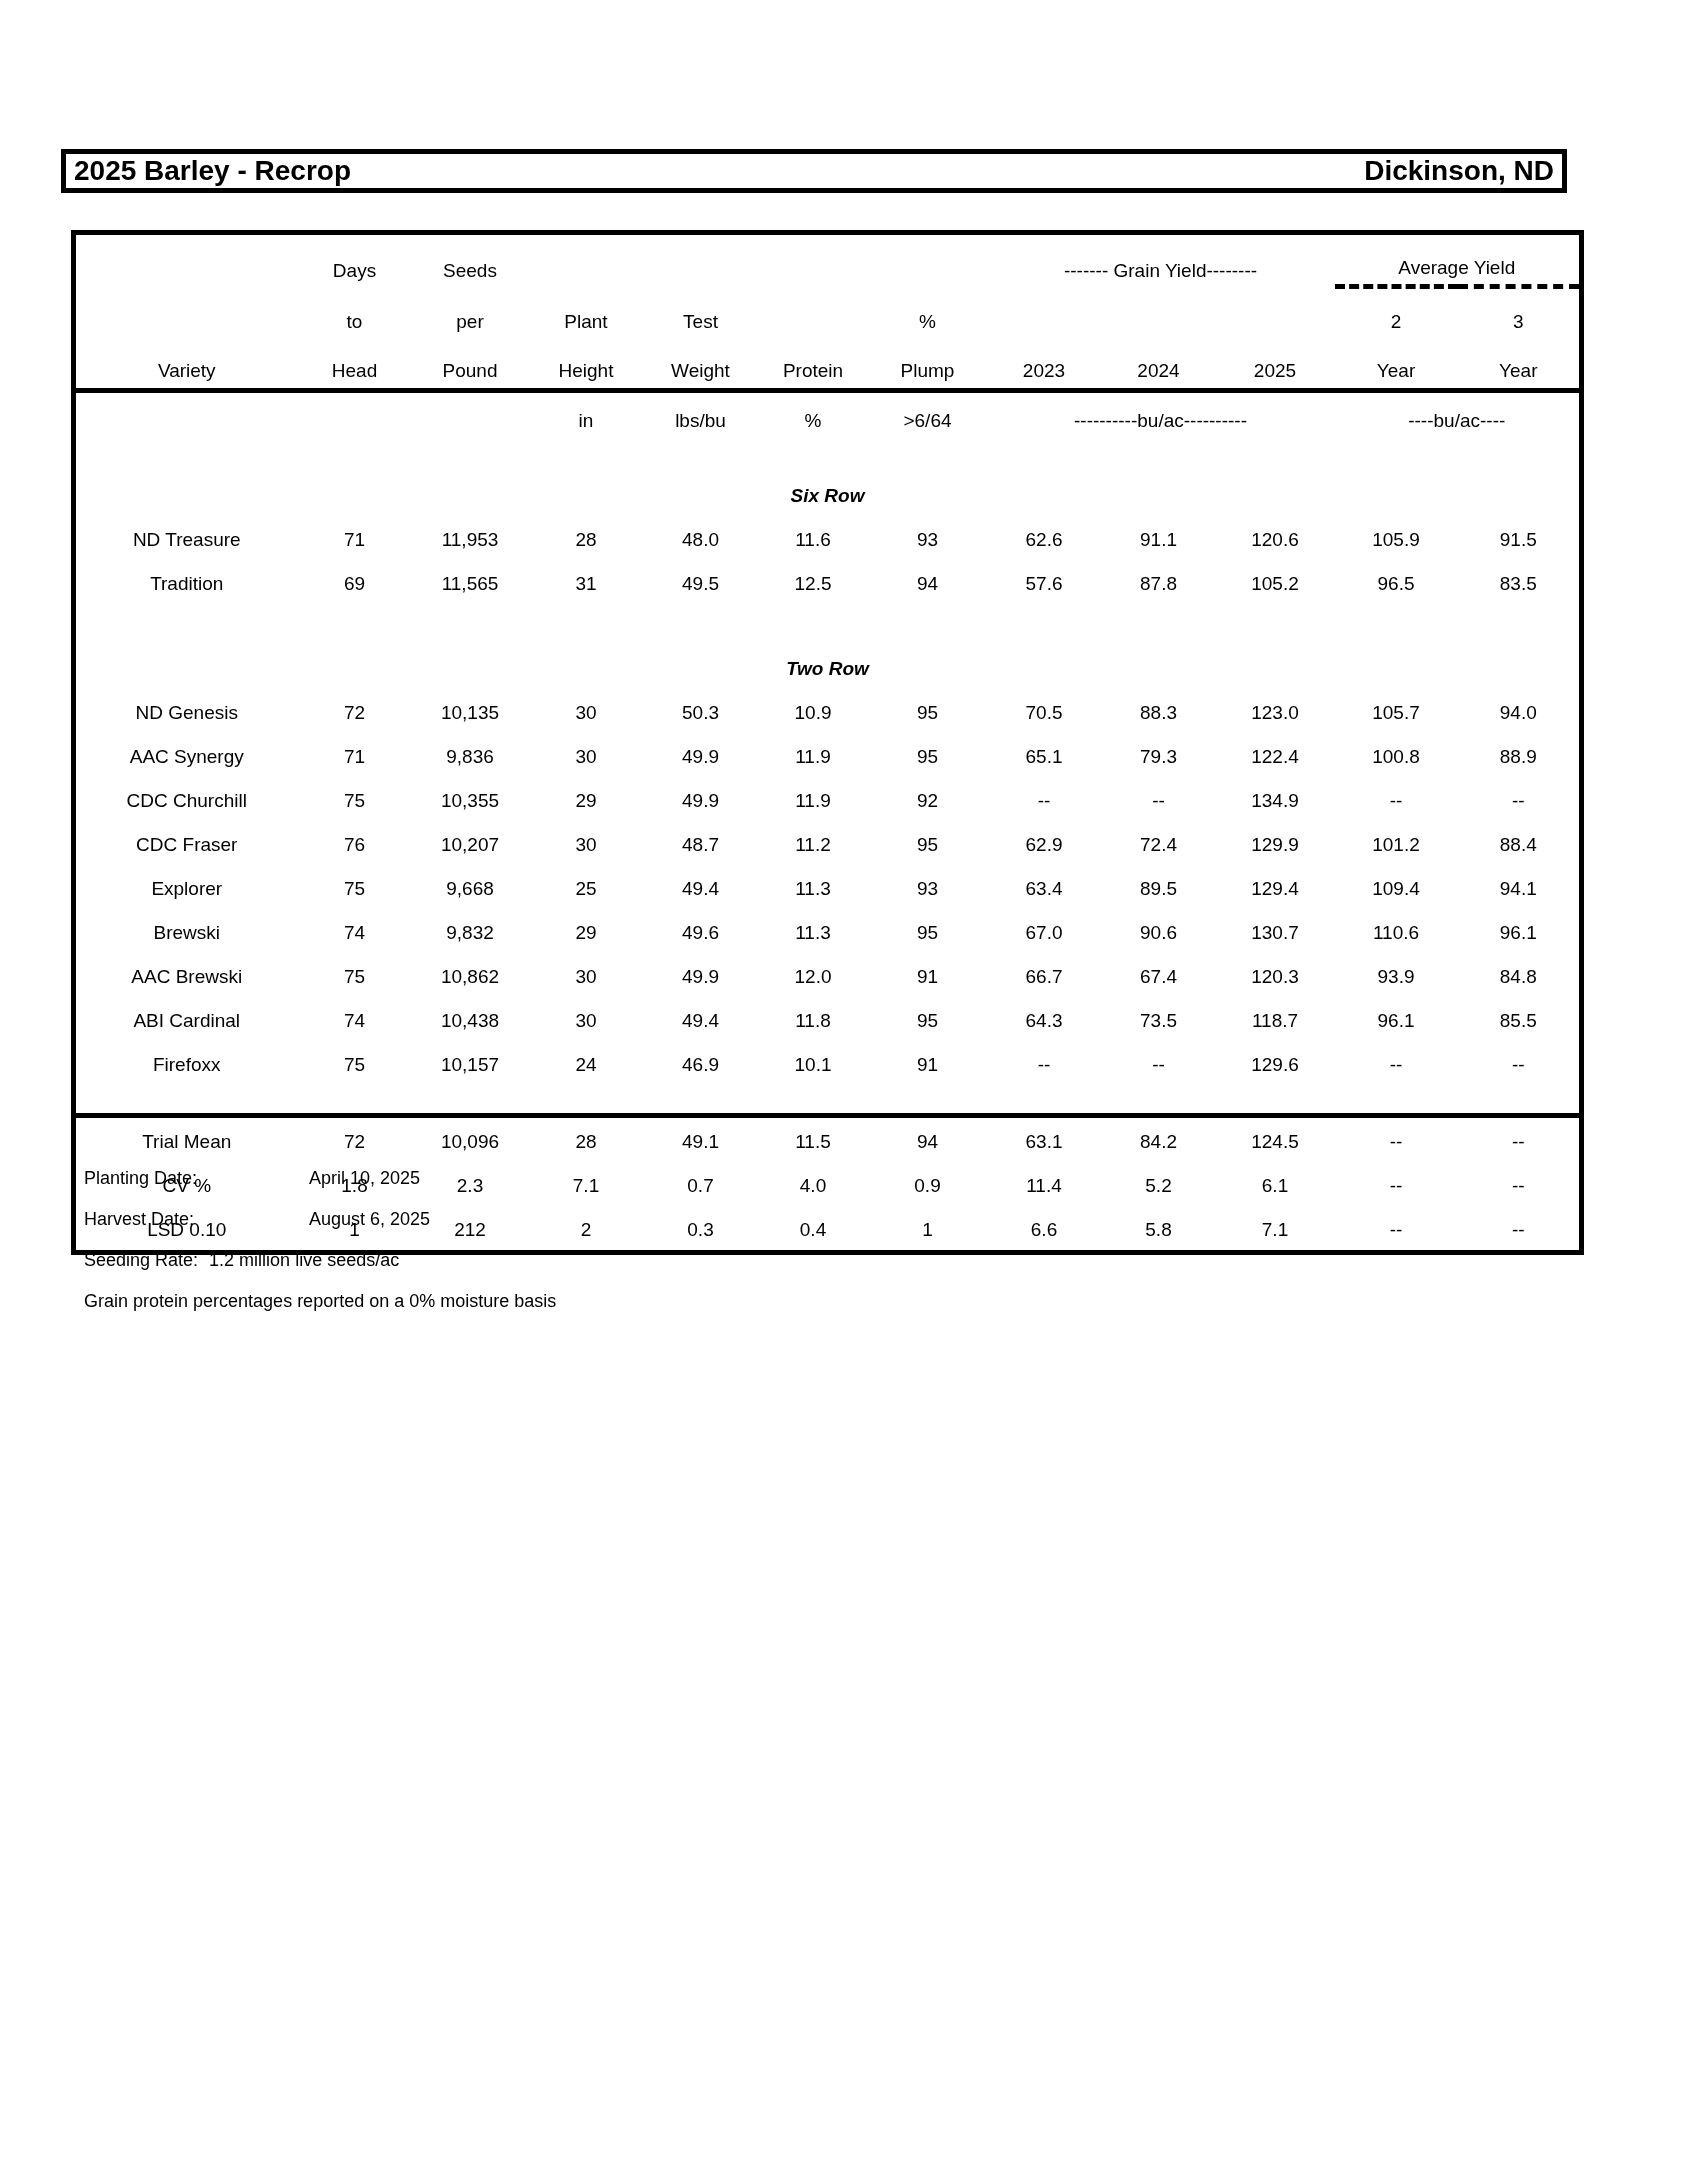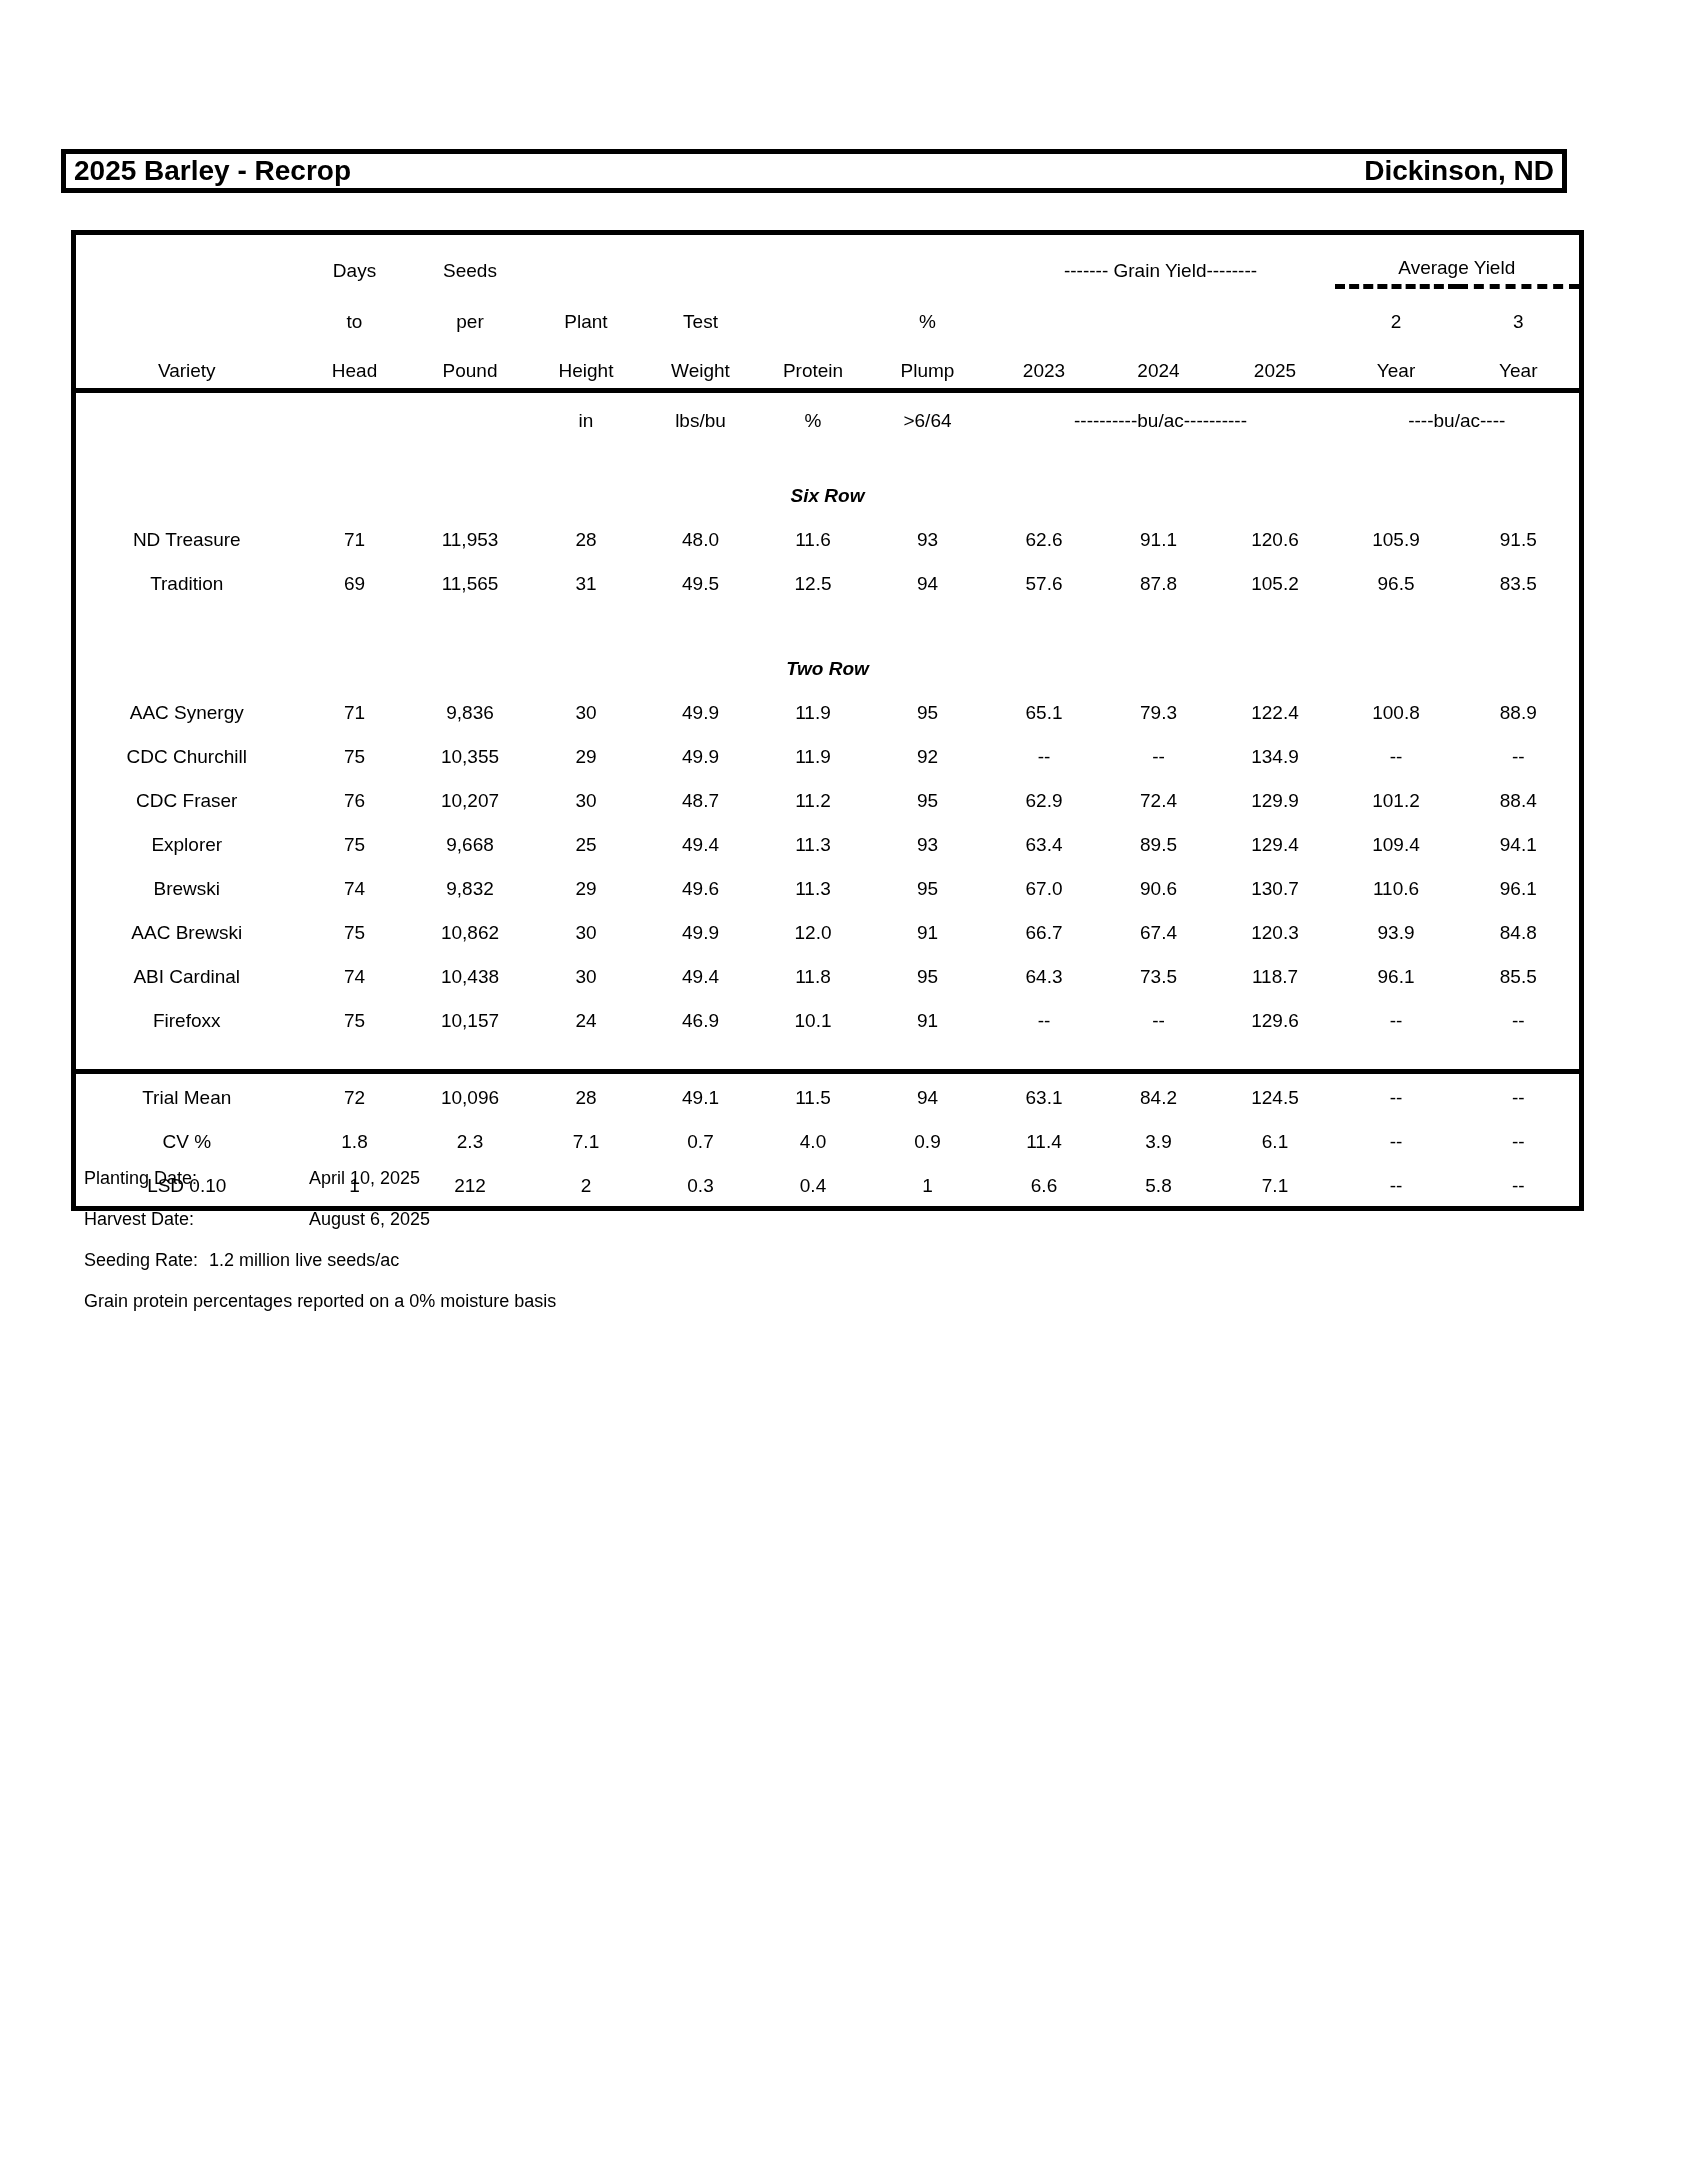--- a/index.html
+++ b/index.html
@@ -178,20 +178,34 @@
           <td>96.5</td>
           <td>83.5</td>
         </tr>
         <tr class="blank-b">
           <td colspan="12"></td>
         </tr>
         <tr class="section-row">
           <td colspan="12" class="variety-col">Two Row</td>
         </tr>
         <tr class="data">
+          <td class="variety-col">ND Genesis</td>
+          <td>72</td>
+          <td>10,135</td>
+          <td>30</td>
+          <td>50.3</td>
+          <td>10.9</td>
+          <td>95</td>
+          <td>70.5</td>
+          <td>88.3</td>
+          <td>123.0</td>
+          <td>105.7</td>
+          <td>94.0</td>
+        </tr>
+        <tr class="data">
           <td class="variety-col">AAC Synergy</td>
           <td>71</td>
           <td>9,836</td>
           <td>30</td>
           <td>49.9</td>
           <td>11.9</td>
           <td>95</td>
           <td>65.1</td>
           <td>79.3</td>
           <td>122.4</td>
@@ -315,21 +329,21 @@
         </tr>
         <tr class="data">
           <td class="variety-col">CV %</td>
           <td>1.8</td>
           <td>2.3</td>
           <td>7.1</td>
           <td>0.7</td>
           <td>4.0</td>
           <td>0.9</td>
           <td>11.4</td>
-          <td>3.9</td>
+          <td>5.2</td>
           <td>6.1</td>
           <td>--</td>
           <td>--</td>
         </tr>
         <tr class="data">
           <td class="variety-col">LSD 0.10</td>
           <td>1</td>
           <td>212</td>
           <td>2</td>
           <td>0.3</td>

